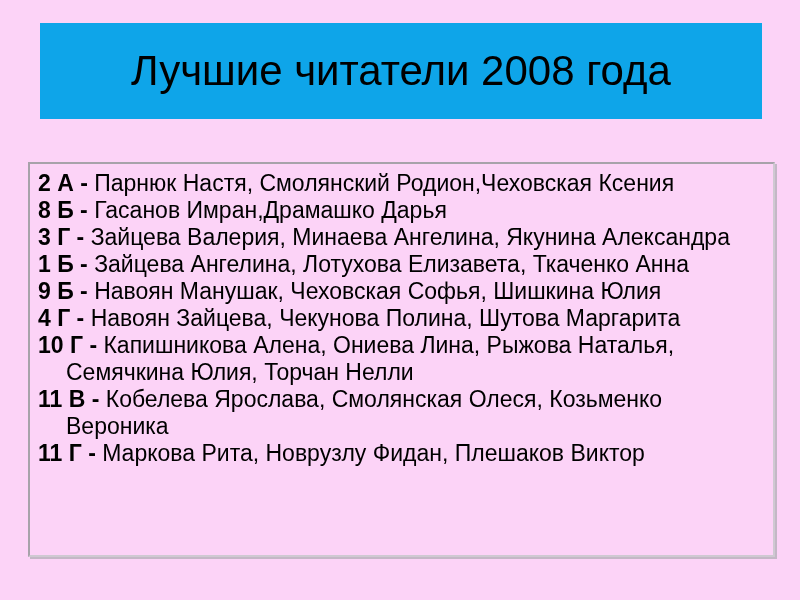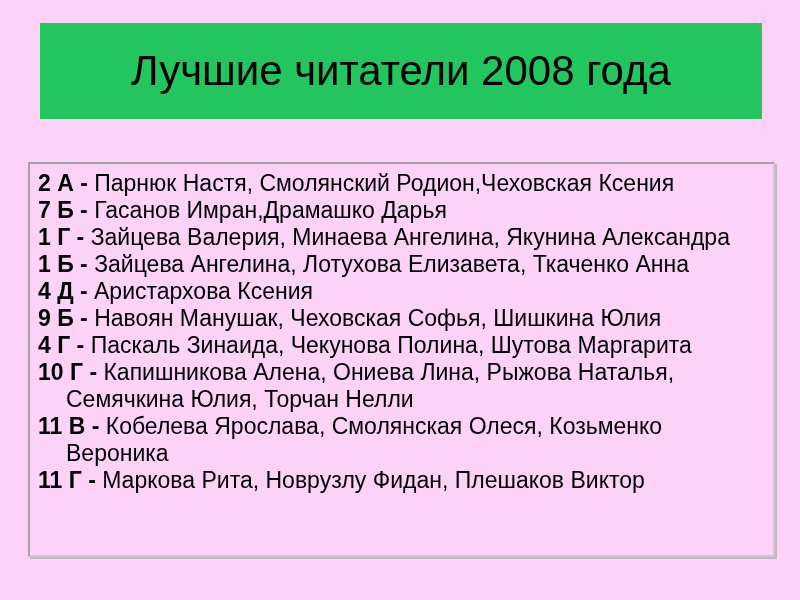--- a/index.html
+++ b/index.html
@@ -41,38 +41,37 @@
     line-height: 27px;
     
     padding-left: 28px;
     text-indent: -28px;
   }
   .entry .class-label { font-weight: bold; }
 </style>
 </head>
 <body style="background: rgb(252, 211, 247); color: rgb(0, 0, 0);">
 
-<div class="title-bar" style="background: #22c55e;">
+<div class="title-bar" style="background: #0ea5e9;">
   <div class="slide-title">Лучшие читатели 2008 года</div>
 </div>
 
 <div class="content-box">
   <div class="entry"><span class="class-label">2 А -</span><span class="reader-names"> Парнюк Настя, Смолянский Родион,Чеховская Ксения</span></div>
 
-  <div class="entry"><span class="class-label">7 Б -</span><span class="reader-names"> Гасанов Имран,Драмашко Дарья</span></div>
+  <div class="entry"><span class="class-label">8 Б -</span><span class="reader-names"> Гасанов Имран,Драмашко Дарья</span></div>
 
-  <div class="entry"><span class="class-label">1 Г -</span><span class="reader-names"> Зайцева Валерия, Минаева Ангелина, Якунина Александра</span></div>
+  <div class="entry"><span class="class-label">3 Г -</span><span class="reader-names"> Зайцева Валерия, Минаева Ангелина, Якунина Александра</span></div>
 
   <div class="entry"><span class="class-label">1 Б -</span><span class="reader-names"> Зайцева Ангелина, Лотухова Елизавета, Ткаченко Анна</span></div>
 
-  <div class="entry"><span class="class-label">4 Д -</span><span class="reader-names"> Аристархова Ксения</span></div>
 
 
   <div class="entry"><span class="class-label">9 Б -</span><span class="reader-names"> Навоян Манушак, Чеховская Софья, Шишкина Юлия</span></div>
 
-  <div class="entry"><span class="class-label">4 Г -</span><span class="reader-names"> Паскаль Зинаида, Чекунова Полина, Шутова Маргарита</span></div>
+  <div class="entry"><span class="class-label">4 Г -</span><span class="reader-names"> Навоян Зайцева, Чекунова Полина, Шутова Маргарита</span></div>
 
   <div class="entry"><span class="class-label">10 Г -</span><span class="reader-names"> Капишникова Алена, Ониева Лина, Рыжова Наталья, Семячкина Юлия, Торчан Нелли</span></div>
 
   <div class="entry"><span class="class-label">11 В -</span><span class="reader-names"> Кобелева Ярослава, Смолянская Олеся, Козьменко Вероника</span></div>
 
   <div class="entry"><span class="class-label">11 Г -</span><span class="reader-names"> Маркова Рита, Новрузлу Фидан, Плешаков Виктор</span></div>
 </div>
 
 </body></html>

